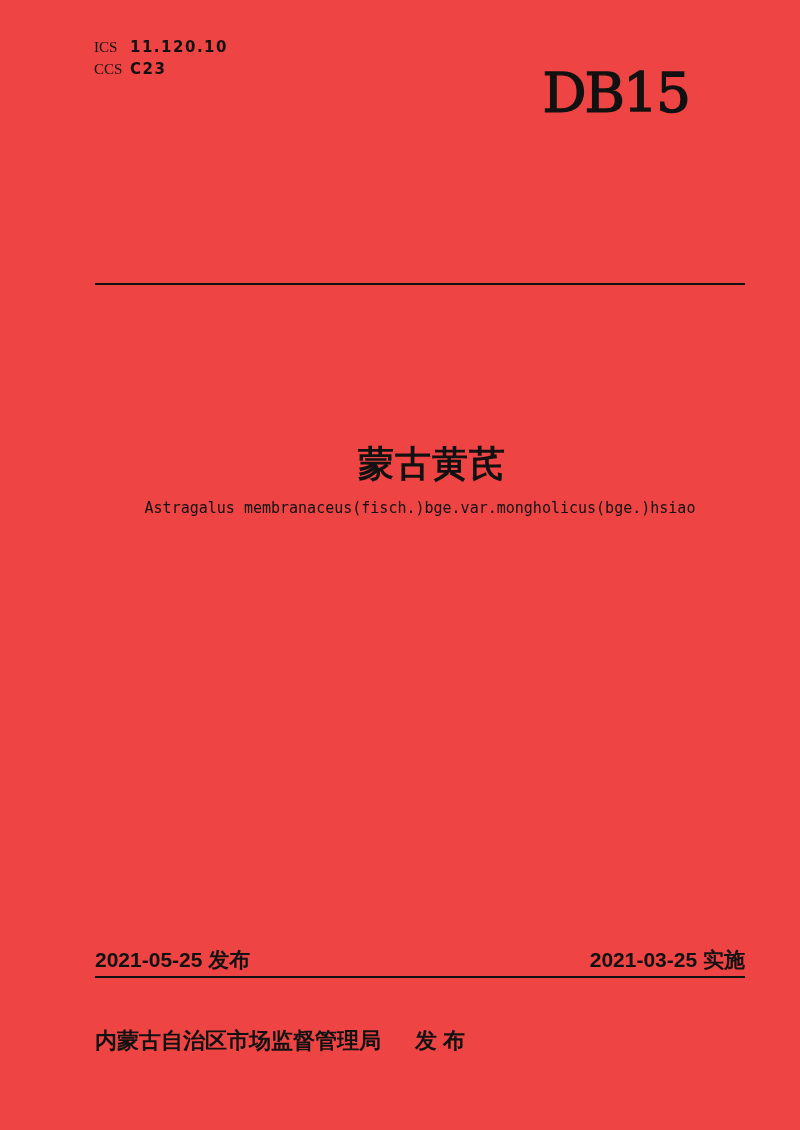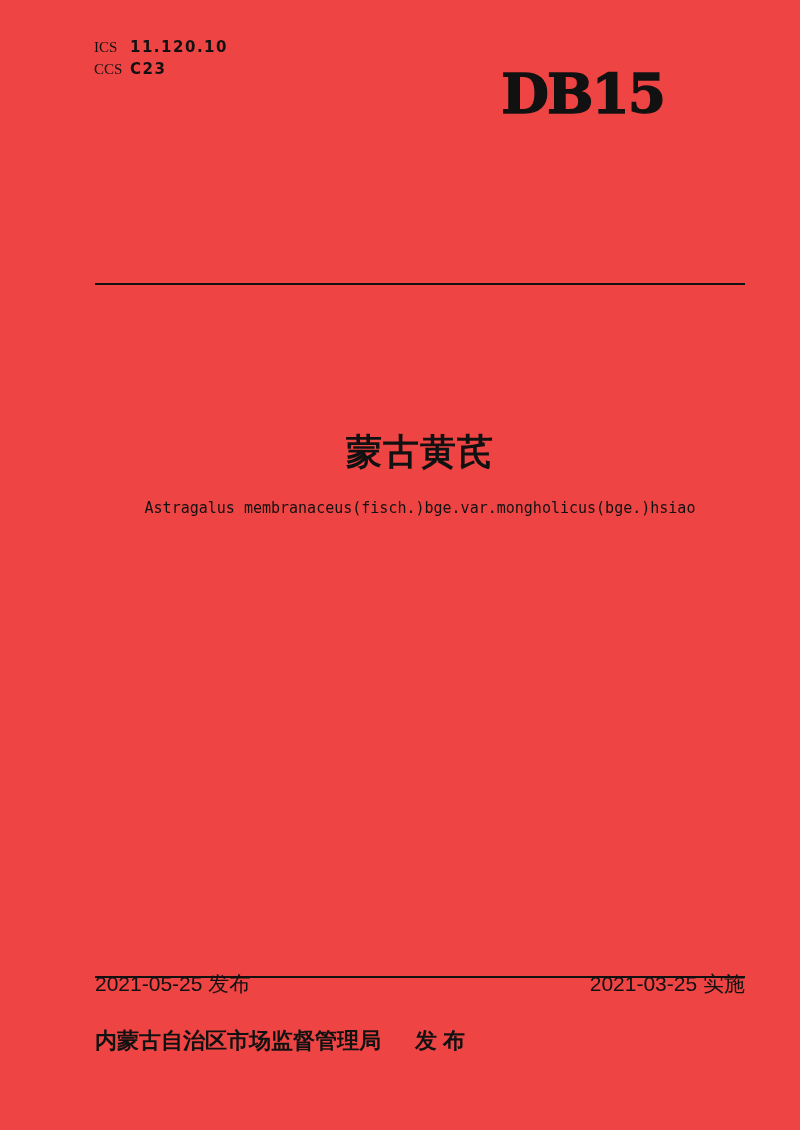--- a/index.html
+++ b/index.html
@@ -34,23 +34,23 @@
   .ics-value {
     font-family: "DejaVu Sans", sans-serif;
     font-weight: 600;
     letter-spacing: 1.5px;
   }
 
   
   .db15-logo {
     position: absolute;
     top: 66px;
-    right: 136px;
+    right: 111px;
     font-family: "DejaVu Serif", serif;
-    font-weight: 700;
+    font-weight: 400;
     font-size: 55px;
     line-height: 1;
     letter-spacing: -2px;
     -webkit-text-stroke: 1.4px #111111;
   }
 
   
   .standard-name {
     position: absolute;
     left: 82px;
@@ -84,21 +84,21 @@
   }
   .rule-top { top: 283px; }
   .rule-bottom { top: 976px; }
 
   
   .doc-title {
     position: absolute;
     left: 95px;
     top: 428px;
     width: 650px;
-    margin: 0;
+    margin: 12px;
     font-size: 36px;
     font-weight: 700;
     letter-spacing: 1px;
     text-align: center;
   }
 
   
   .latin-name {
     position: absolute;
     left: 75px;
@@ -112,23 +112,22 @@
 
   
   .dates-row {
     position: absolute;
     left: 95px;
     top: 946px;
     width: 650px;
     display: flex;
     justify-content: space-between;
     font-size: 21px;
-    font-weight: 400;
+    font-weight: 700;
     white-space: nowrap;
-    margin-top: 24px;
   }
 
   
   .publisher-line {
     position: absolute;
     left: 95px;
     top: 1026px;
     width: 650px;
     display: flex;
     justify-content: flex-start;

